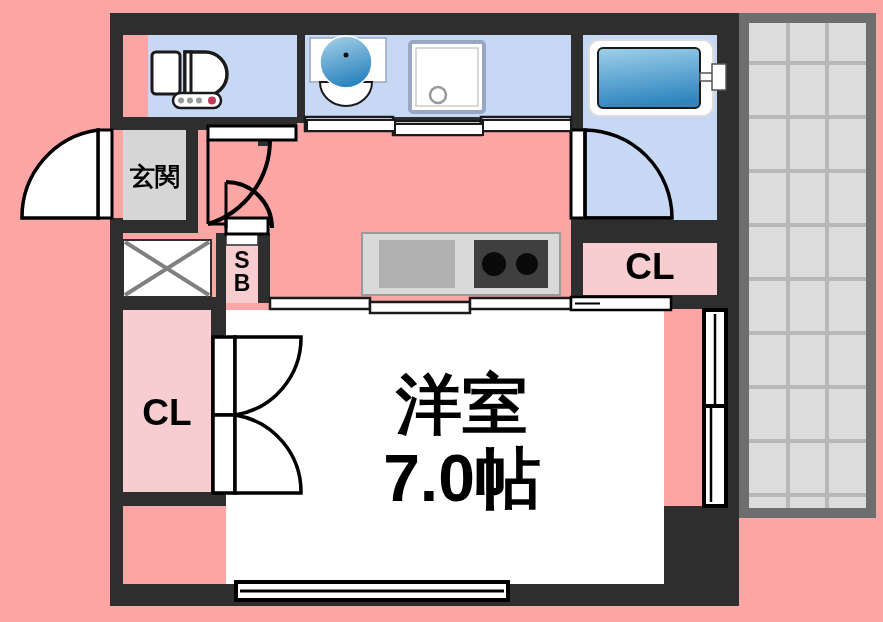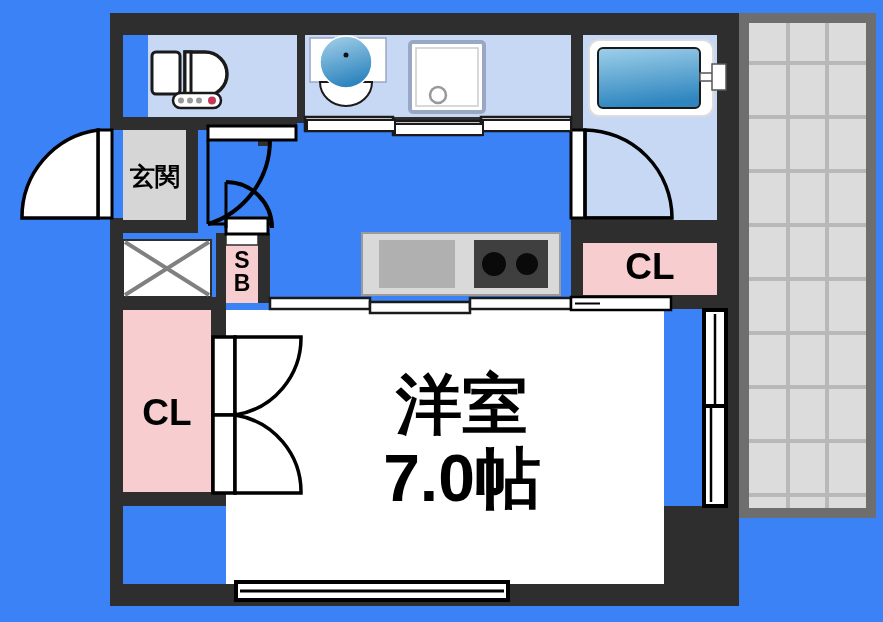--- a/index.html
+++ b/index.html
@@ -6,21 +6,21 @@
   html, body {
     margin: 0;
     padding: 0;
     background: #ffffff;
     font-family: "Liberation Sans", sans-serif;
   }
   #plan-root {
     position: relative;
     width: 883px;
     height: 622px;
-    background: #3b82f6;
+    background: #fca5a5;
     overflow: hidden;
   }
   #plan-svg {
     position: absolute;
     left: 0;
     top: 0;
   }
   .lbl {
     font-family: "Liberation Sans", sans-serif;
     font-weight: bold;

